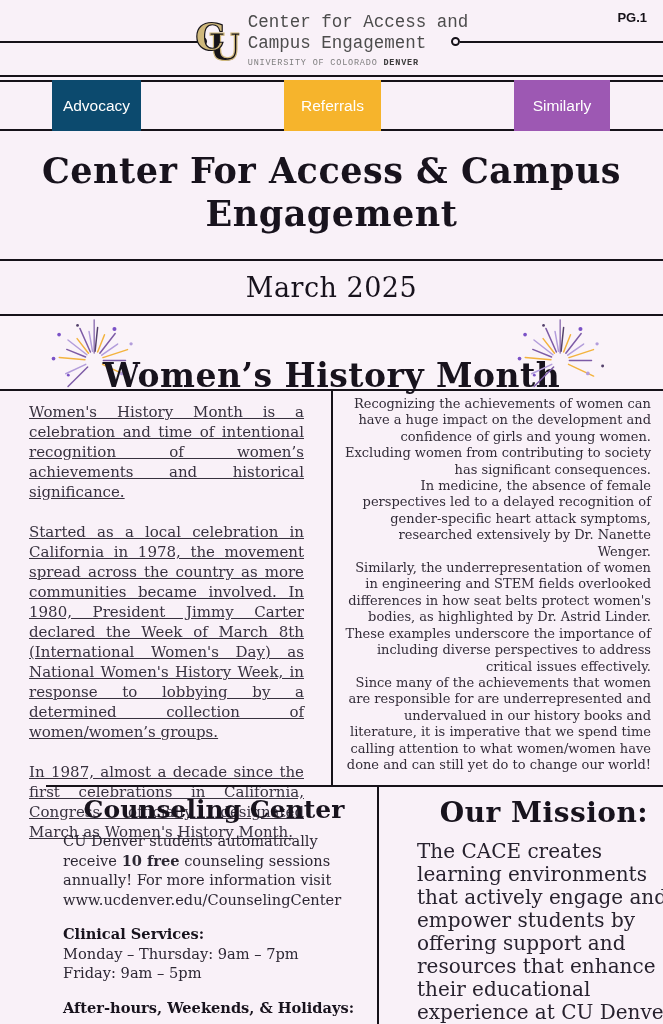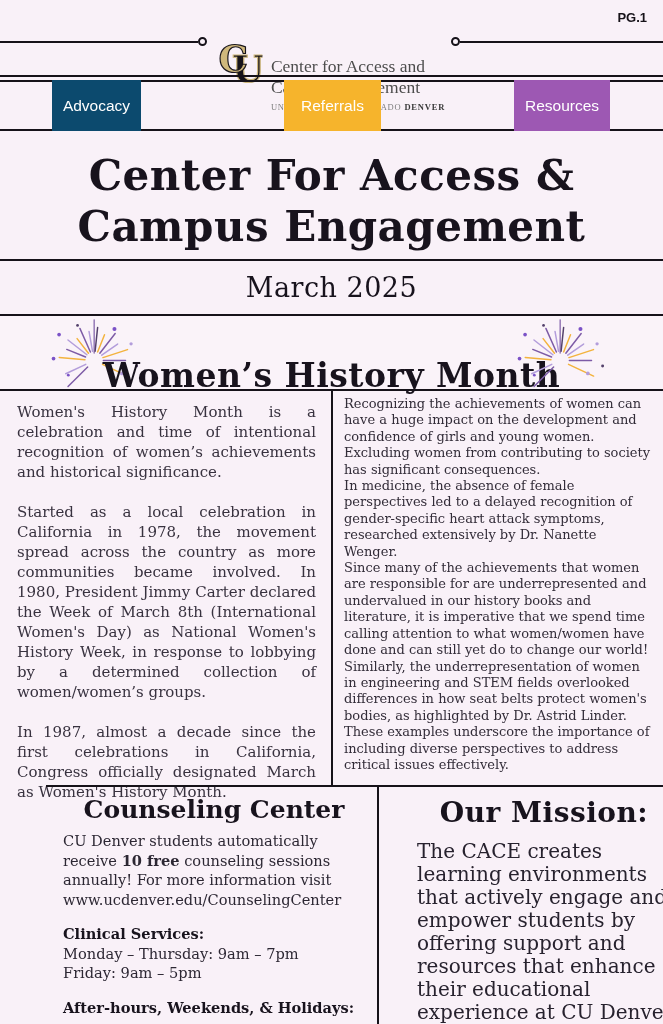--- a/index.html
+++ b/index.html
@@ -3,52 +3,52 @@
 <meta charset="utf-8">
 <style>
   html,body{margin:0;padding:0;background:#f9f1f8;}
   .page{position:relative;width:663px;height:1024px;background:#f9f1f8;
         font-family:"DejaVu Serif",serif;color:#332d3a;overflow:hidden;}
   .rule{position:absolute;left:0;width:663px;height:2px;background:#161219;}
   
   .pg-label{position:absolute;top:10px;right:16px;font:bold 13px "Liberation Sans",sans-serif;color:#161219;}
   .logo-wrap{position:absolute;top:12px;left:50%;transform:translateX(-50%);
              display:flex;align-items:center;gap:9px;}
-  .org-text{font-family:Liberation Serif, serif;margin-top:44px;}
+  .org-text{font-family:Liberation Mono, monospace;}
   .org-name{font-size:17.5px;line-height:1.22;color:#4d4d4d;}
   .univ-line{font-size:8.5px;letter-spacing:.8px;color:#7e7e7e;margin-top:3px;}
   .univ-line b{color:#3a3a3a;}
   .deco-line{position:absolute;height:2px;background:#161219;}
   .deco-ring{position:absolute;width:5px;height:5px;border:2px solid #161219;border-radius:50%;background:transparent;}
   
   .nav-btn{position:absolute;top:80px;height:51px;display:flex;align-items:center;justify-content:center;
            color:#fff;font-family:"Liberation Sans",sans-serif;font-size:15.5px;cursor:pointer;}
   
   .masthead{position:absolute;top:150px;left:40px;width:583px;text-align:center;
-            font-size:42px;font-weight:bold;line-height:1.22;color:#18131d;letter-spacing:.5px;}
+            font-size:35px;font-weight:bold;line-height:1.22;color:#18131d;letter-spacing:.5px;}
   
   .march-band{position:absolute;top:259px;left:0;width:663px;height:57px;box-sizing:border-box;
               border-top:2px solid #161219;border-bottom:2px solid #161219;
               display:flex;align-items:center;justify-content:center;
               font-size:27px;font-weight:normal;color:#18131d;letter-spacing:.5px;}
   
   .banner{position:absolute;top:316px;left:0;width:663px;height:75px;box-sizing:border-box;
           border-bottom:2px solid #161219;background:#faf3f9;}
   .banner-title{position:absolute;top:14px;left:0;width:100%;text-align:center;
                 font-size:33px;font-weight:bold;color:#18131d;letter-spacing:.5px;margin-top:26px;}
   .fw{position:absolute;top:2px;}
   .fw-left{left:40px;} .fw-right{left:506px;}
   
   .columns{position:absolute;top:391px;left:0;width:663px;height:394px;display:flex;}
   .col-left{width:331px;box-sizing:border-box;padding:11px 15px 0 17px;}
   .col-right{width:332px;box-sizing:border-box;border-left:2px solid #161219;padding:5px 12px 0 11px;}
-  .article p{margin:0 0 20px;font-size:15px;line-height:20px;text-align:justify;color:#38323f;}
+  .article p{margin:0 12px 20px;font-size:15px;line-height:20px;text-align:justify;color:#38323f;text-decoration:underline;}
   .imp-heading{margin:2px 18px 7px;font-size:22px;font-weight:bold;text-align:center;
                line-height:1.4;color:#18131d;}
-  .imp-body p{margin:0;font-size:13px;line-height:16.4px;color:#322c38;text-align:left;}
+  .imp-body p{margin:0;font-size:13px;line-height:16.4px;color:#322c38;text-align:right;}
   
   .bottom{position:absolute;top:785px;left:0;width:663px;height:239px;box-sizing:border-box;
           border-top:2px solid #161219;display:flex;margin-left:46px;}
   .b-left{width:331px;box-sizing:border-box;padding:7px 12px 0 17px;}
   .b-right{width:332px;box-sizing:border-box;border-left:2px solid #161219;padding:6px 14px 12px 14px;}
   .c-heading{font-size:25px;font-weight:bold;text-align:center;color:#18131d;margin:1px 0 7px;}
   .c-body{font-size:14.6px;line-height:19.5px;color:#2c2733;}
   .c-group{margin-top:15px;}
   .c-h{font-weight:bold;color:#18131d;}
   .m-heading{font-size:28px;font-weight:bold;text-align:center;color:#18131d;margin:3px 0 11px;letter-spacing:.5px;}
@@ -86,21 +86,21 @@
   <div class="rule" style="top:80px;"></div>
   <div class="rule" style="top:129px;"></div>
 
   <div class="nav-btn" style="left: 52px; width: 89px; background: #0c4a6e;">
     <span>Advocacy</span>
   </div>
   <div class="nav-btn" style="left: 284px; width: 97px; background: rgb(246, 180, 44);">
     <span>Referrals</span>
   </div>
   <div class="nav-btn" style="left: 514px; width: 96px; background: rgb(157, 88, 179);">
-    <span>Resources</span>
+    <span>Similarly</span>
   </div>
 
   <h1 class="masthead" style="margin:0;">Center For Access &amp; Campus Engagement</h1>
 
   <div class="march-band">
     <span>March 2025</span>
   </div>
 
   <div class="banner">
     <svg class="fw fw-left" width="112" height="72" viewBox="0 0 120 78">
@@ -184,22 +184,22 @@
     <div class="col-left article">
       <p>Women's History Month is a celebration and time of intentional recognition of women’s achievements and historical significance.</p>
       <p>Started as a local celebration in California in 1978, the movement spread across the country as more communities became involved. In 1980, President Jimmy Carter declared the Week of March 8th (International Women's Day) as National Women's History Week, in response to lobbying by a determined collection of women/women’s groups.</p>
       <p>In 1987, almost a decade since the first celebrations in California, Congress officially designated March as Women's History Month.</p>
     </div>
     <div class="col-right">
       <div class="imp-body">
         <p>Recognizing the achievements of women can have a huge impact on the development and confidence of girls and young women.</p>
         <p>Excluding women from contributing to society has significant consequences.</p>
         <p>In medicine, the absence of female perspectives led to a delayed recognition of gender-specific heart attack symptoms, researched extensively by Dr. Nanette Wenger.</p>
+        <p>Similarly, the underrepresentation of women in engineering and STEM fields overlooked differences in how seat belts protect women's bodies, as highlighted by Dr. Astrid Linder. These examples underscore the importance of including diverse perspectives to address critical issues effectively.</p>
         <p>Since many of the achievements that women are responsible for are underrepresented and undervalued in our history books and literature, it is imperative that we spend time calling attention to what women/women have done and can still yet do to change our world!</p>
-        <p>Similarly, the underrepresentation of women in engineering and STEM fields overlooked differences in how seat belts protect women's bodies, as highlighted by Dr. Astrid Linder. These examples underscore the importance of including diverse perspectives to address critical issues effectively.</p>
       </div>
     </div>
   </div>
 
   <div class="bottom">
 
     <div class="b-left">
       <div class="c-heading">Counseling Center</div>
       <div class="c-body">
         <div><span>CU Denver students automatically receive </span><b>10 free</b><span> counseling sessions annually! For more information visit www.ucdenver.edu/CounselingCenter</span><br>

